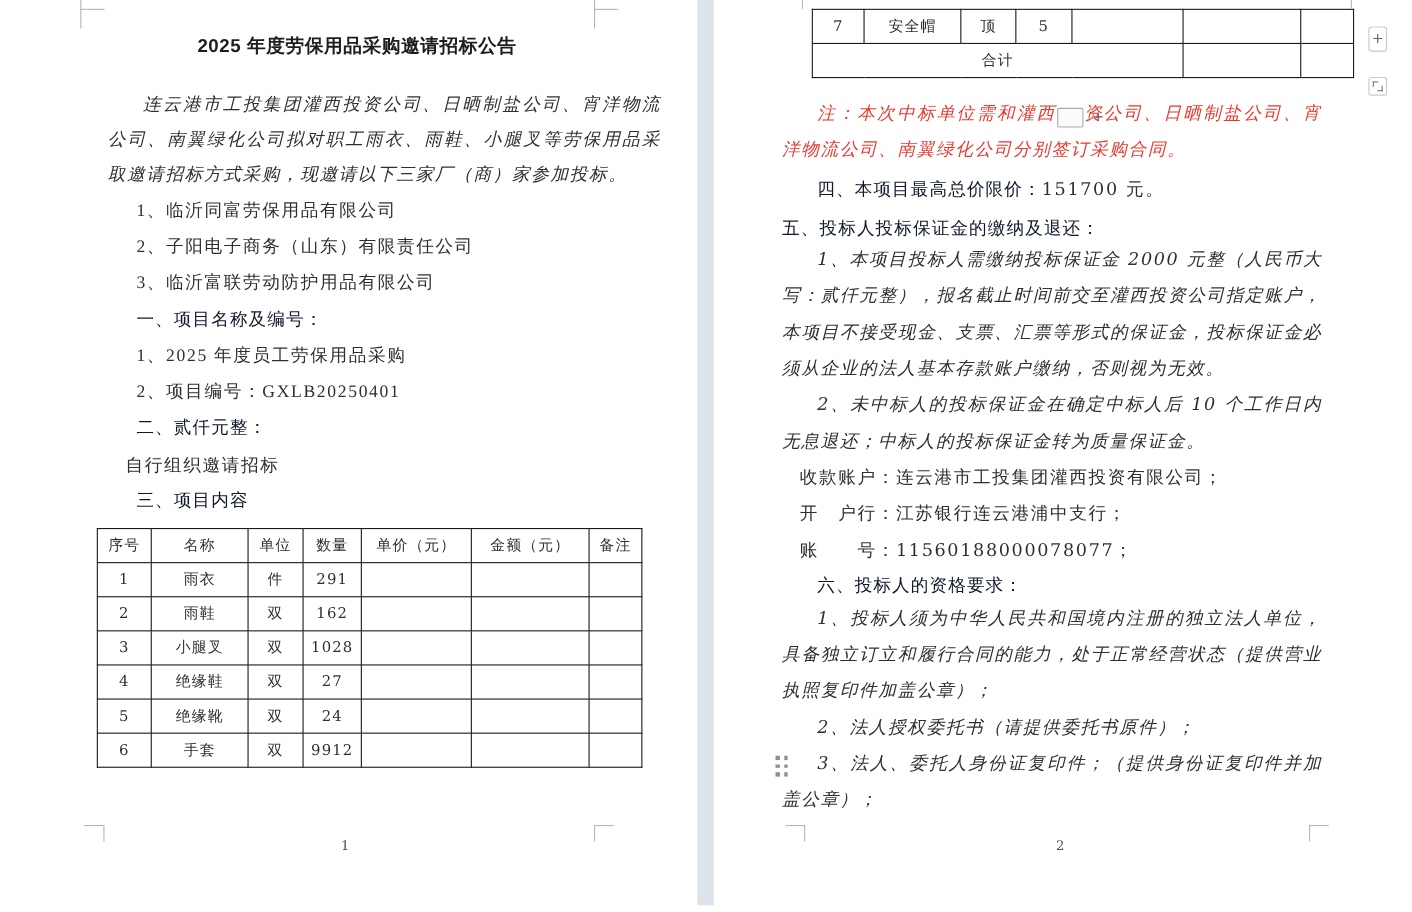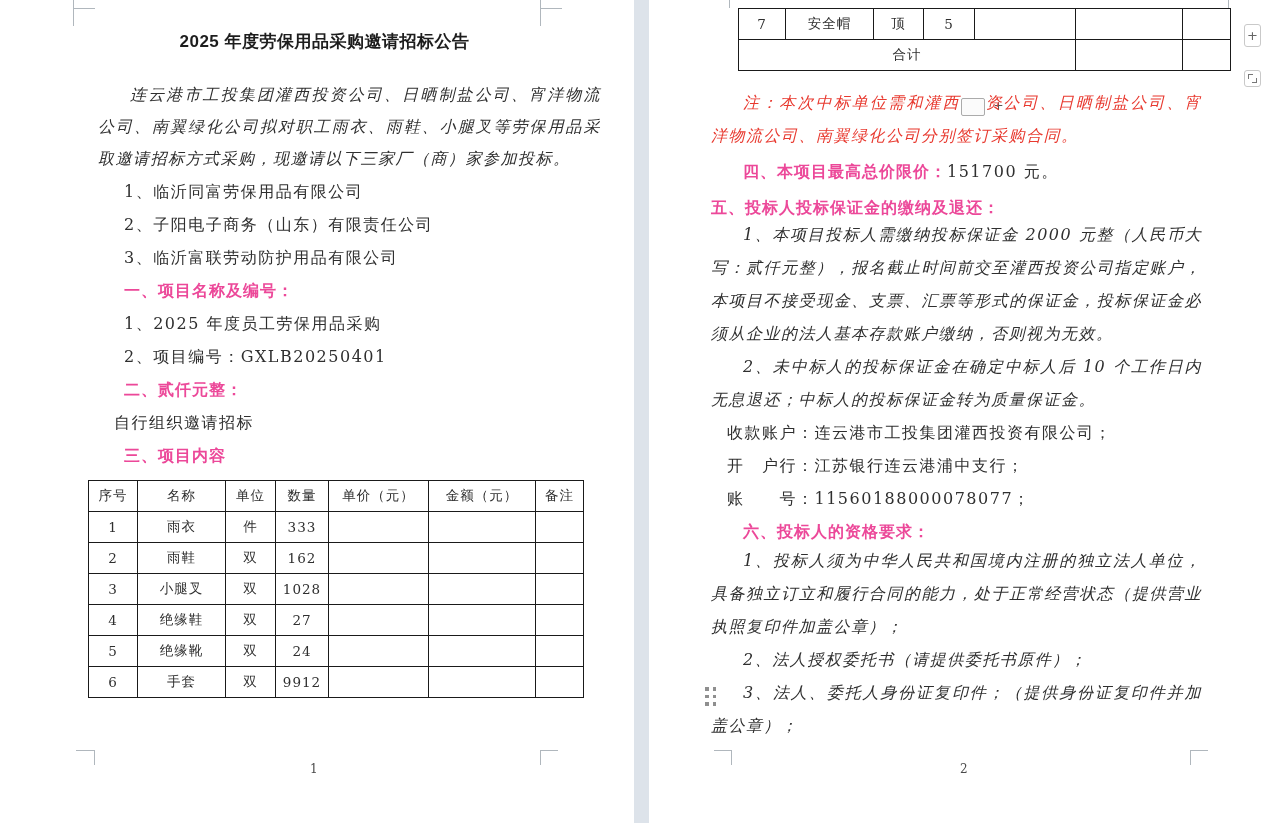--- a/index.html
+++ b/index.html
@@ -15,23 +15,23 @@
   .page2{left:649px;width:635px;padding:0 82px 0 62px;box-sizing:border-box;}
   .page-gap{position:absolute;left:634px;top:0;width:15px;height:823px;background:#dde3ea;}
 
   
   .doc-title{font-family:"Liberation Sans","DejaVu Sans",sans-serif;font-weight:700;font-size:17px;line-height:33px;text-align:center;padding-right:50px;letter-spacing:.5px;color:#1d1d1d;}
   p{margin:0;}
   .para{font-size:16px;line-height:33px;letter-spacing:1.5px;text-align:justify;text-justify:inter-character;}
   .indent{text-indent:32px;font-style:italic;}
   .intro{margin-top:21px;line-height:32px;}
   .line{font-size:16px;line-height:33px;letter-spacing:1.5px;}
-  .ml26{margin-left:26px;}
+  .ml26{margin-left:26px;font-family:Liberation Serif, serif;}
   .ml16{margin-left:16px;}
-  .hline{font-family:"Liberation Sans","DejaVu Sans",sans-serif;font-weight:700;letter-spacing:1px;color:#ec4899;}
+  .hline{font-family:"Liberation Sans","DejaVu Sans",sans-serif;font-weight:400;letter-spacing:1px;color:#0f172a;}
   .red{color:#e8392f;}
 
   
   table.items{border-collapse:collapse;table-layout:fixed;}
   table.items td,table.items th{
     border:1px solid #1a1a1a;font-weight:400;font-size:13.5px;letter-spacing:1px;
     text-align:center;vertical-align:middle;padding:0;height:30px;overflow:hidden;
   }
   .t1{width:495px;margin:8px 0 0 -10px;}
   .t2{width:492px;margin:8px 0 0 27px;}
@@ -100,21 +100,21 @@
         <th>单位</th>
         <th>数量</th>
         <th>单价（元）</th>
         <th>金额（元）</th>
         <th>备注</th>
       </tr>
       <tr>
         <td>1</td>
         <td>雨衣</td>
         <td>件</td>
-        <td>333</td>
+        <td>291</td>
         <td></td>
         <td></td>
         <td></td>
       </tr>
       <tr>
         <td>2</td>
         <td>雨鞋</td>
         <td>双</td>
         <td>162</td>
         <td></td>

